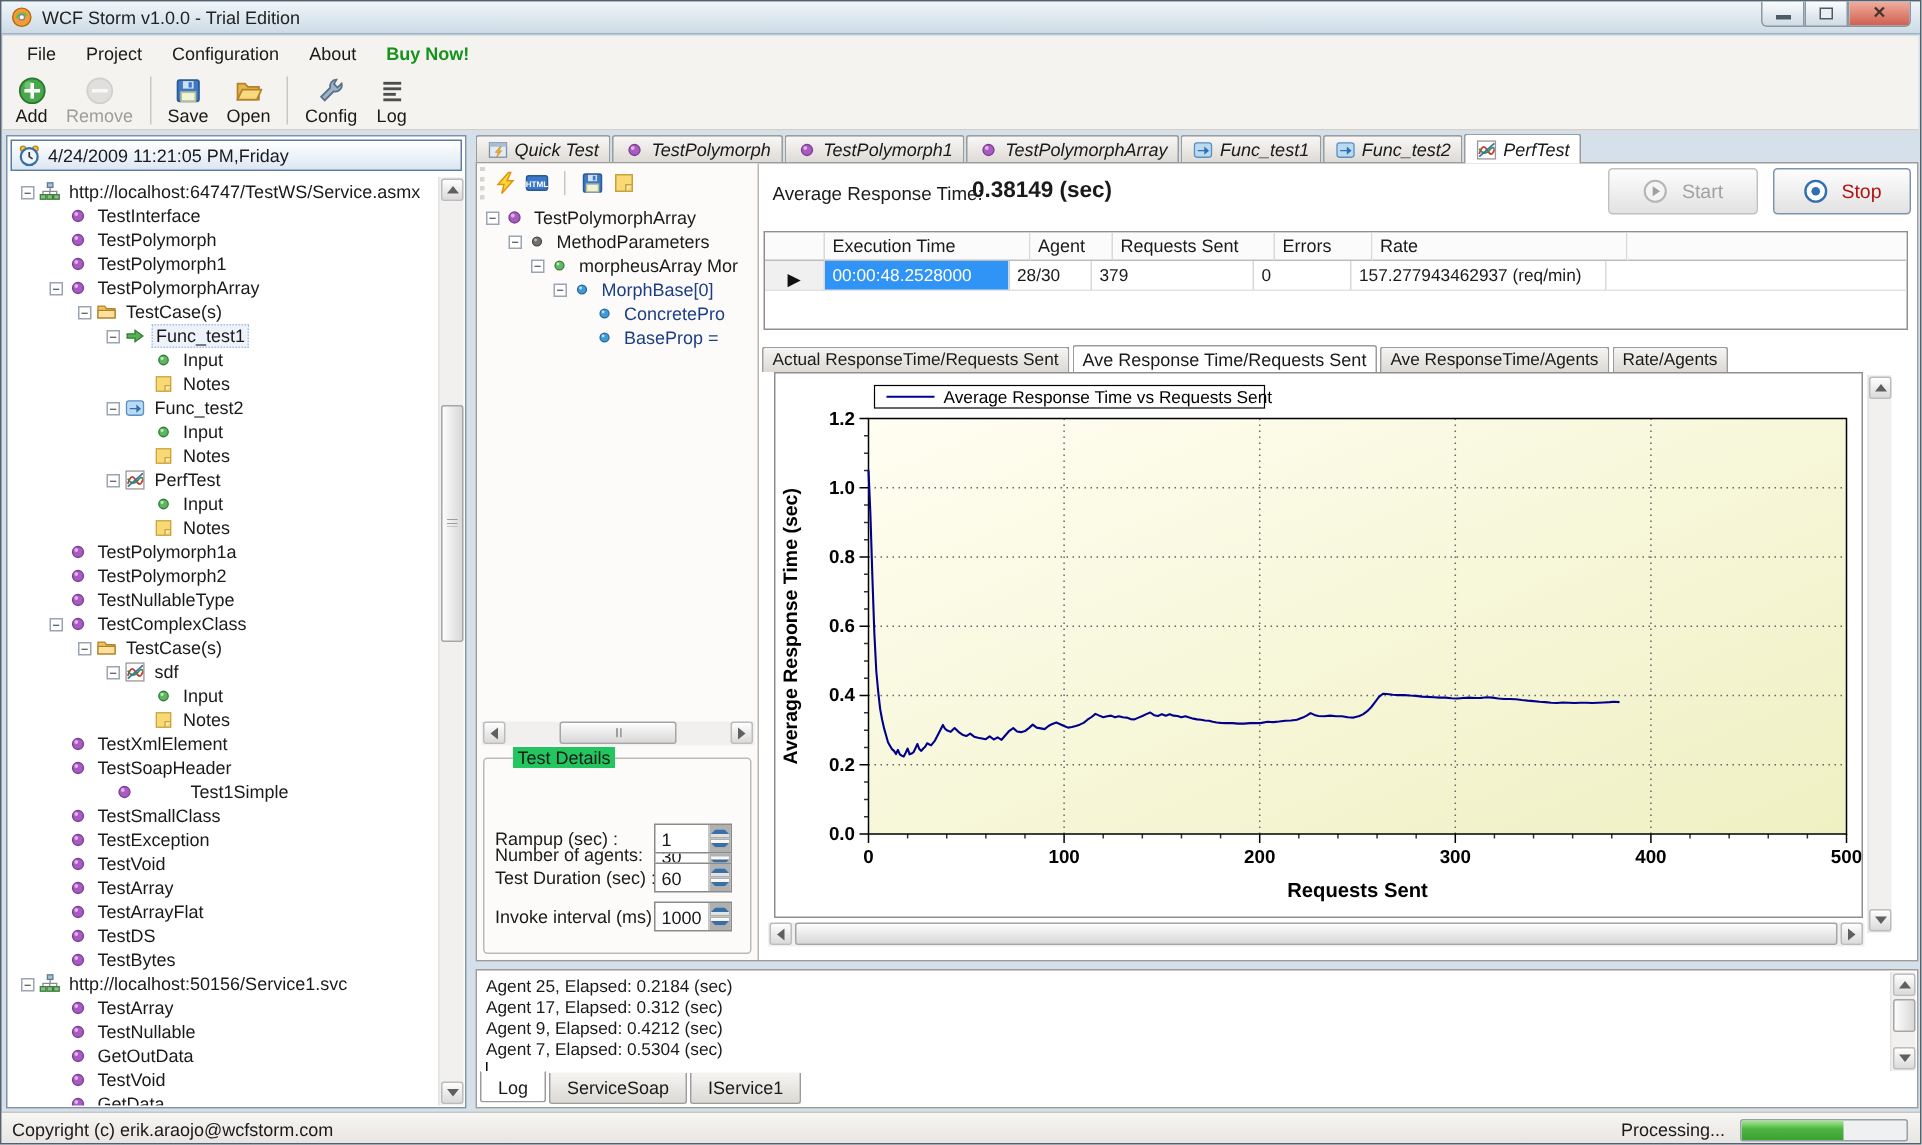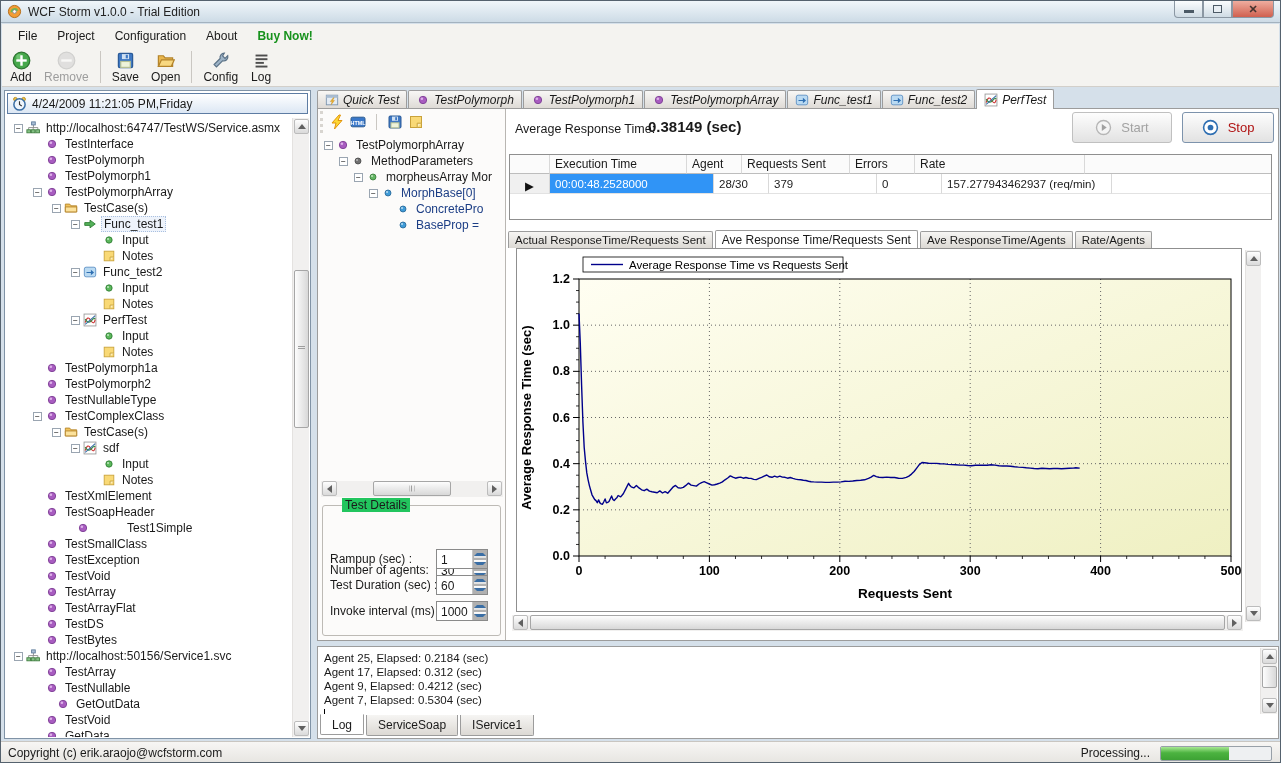--- a/index.html
+++ b/index.html
@@ -589,21 +589,21 @@
       <div class="tree-row" data-level="1" style="padding-left: 27px;">
         <span class="exp-spacer"></span>
         <span class="ic" style="width:14px;height:14px">
           <svg viewBox="0 0 16 16">
             <circle cx="8" cy="8" r="4.2" fill="#a85cc0" stroke="#7c3d92"></circle>
             <circle cx="6.7" cy="6.5" r="1.5" fill="#dcb2e8"></circle>
           </svg>
         </span>
         <span class="tree-label">TestNullable</span>
       </div>
-      <div class="tree-row" data-level="1" style="padding-left: 38px; align-items: center;">
+      <div class="tree-row" data-level="1" style="padding-left: 27px; align-items: center;">
         <span class="exp-spacer"></span>
         <span class="ic" style="width:14px;height:14px">
           <svg viewBox="0 0 16 16">
             <circle cx="8" cy="8" r="4.2" fill="#a85cc0" stroke="#7c3d92"></circle>
             <circle cx="6.7" cy="6.5" r="1.5" fill="#dcb2e8"></circle>
           </svg>
         </span>
         <span class="tree-label">GetOutData</span>
       </div>
       <div class="tree-row" data-level="1" style="padding-left: 27px;">
@@ -902,21 +902,21 @@
         <div class="g-cell g-sel"></div>
         <div class="g-cell" style="width:137px">Execution Time</div>
         <div class="g-cell" style="width:55px">Agent</div>
         <div class="g-cell" style="width:108px">Requests Sent</div>
         <div class="g-cell" style="width:65px">Errors</div>
         <div class="g-cell" style="width:170px">Rate</div>
         <div class="g-cell g-fill"></div>
       </div>
       <div class="g-row g-body">
         <div class="g-cell g-sel">▶</div>
-        <div class="g-cell cell-sel" style="width:164px">00:00:48.2528000</div>
+        <div class="g-cell cell-sel" style="width:123px">00:00:48.2528000</div>
         <div class="g-cell" style="width:55px">28/30</div>
         <div class="g-cell" style="width:108px">379</div>
         <div class="g-cell" style="width:65px">0</div>
         <div class="g-cell" style="width:170px">157.277943462937 (req/min)</div>
         <div class="g-cell g-fill"></div>
       </div>
     </div>
   <div id="chart-tabs">
       <div class="ctab">Actual ResponseTime/Requests Sent</div>
       <div class="ctab active">Ave Response Time/Requests Sent</div>

